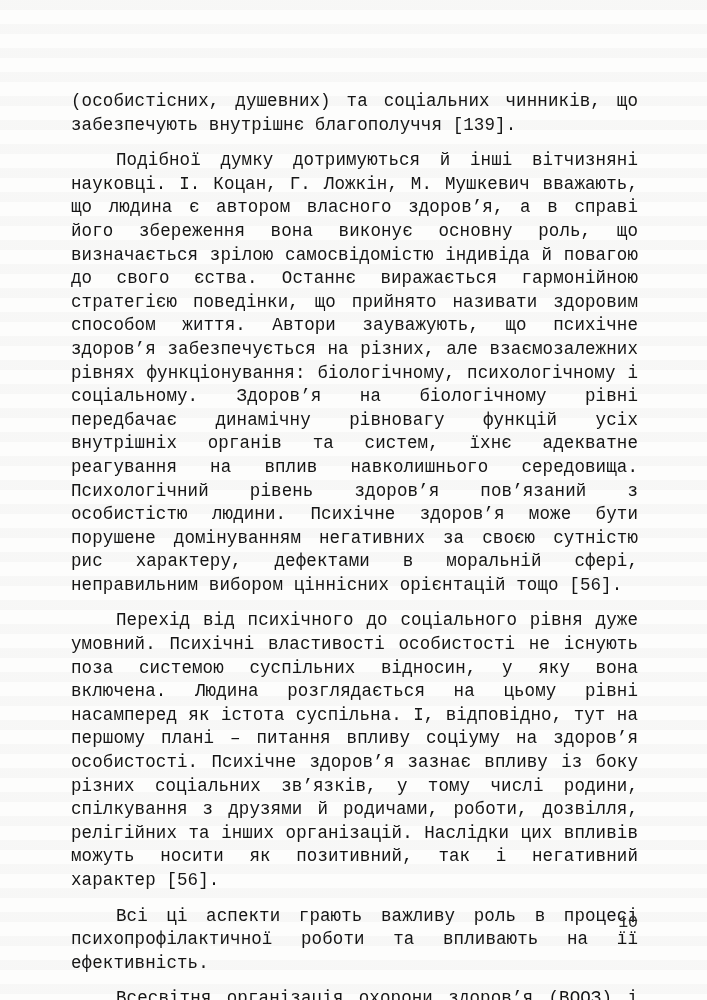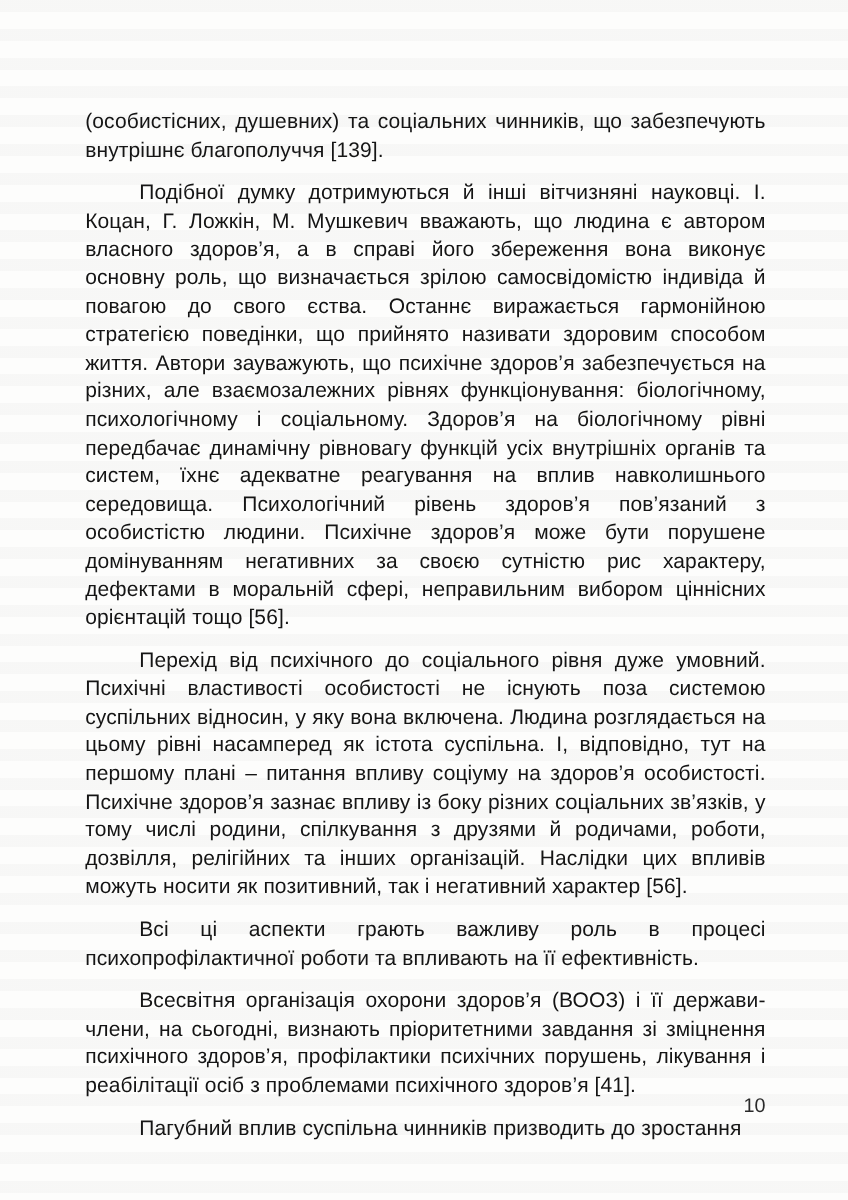--- a/index.html
+++ b/index.html
@@ -7,21 +7,21 @@
     padding: 0;
     background: #e8e8e8;
   }
   .page {
     position: relative;
     width: 707px;
     height: 1000px;
     margin: 0 auto;
     background: #fdfdfc;
     overflow: hidden;
-    font-family: Liberation Sans, sans-serif;
+    font-family: Liberation Mono, monospace;
     color: #151515;
   }
   
   .page::before {
     content: "";
     position: absolute;
     inset: 0;
     background: repeating-linear-gradient(
       180deg,
       rgba(120,120,120,0.045) 0px,

